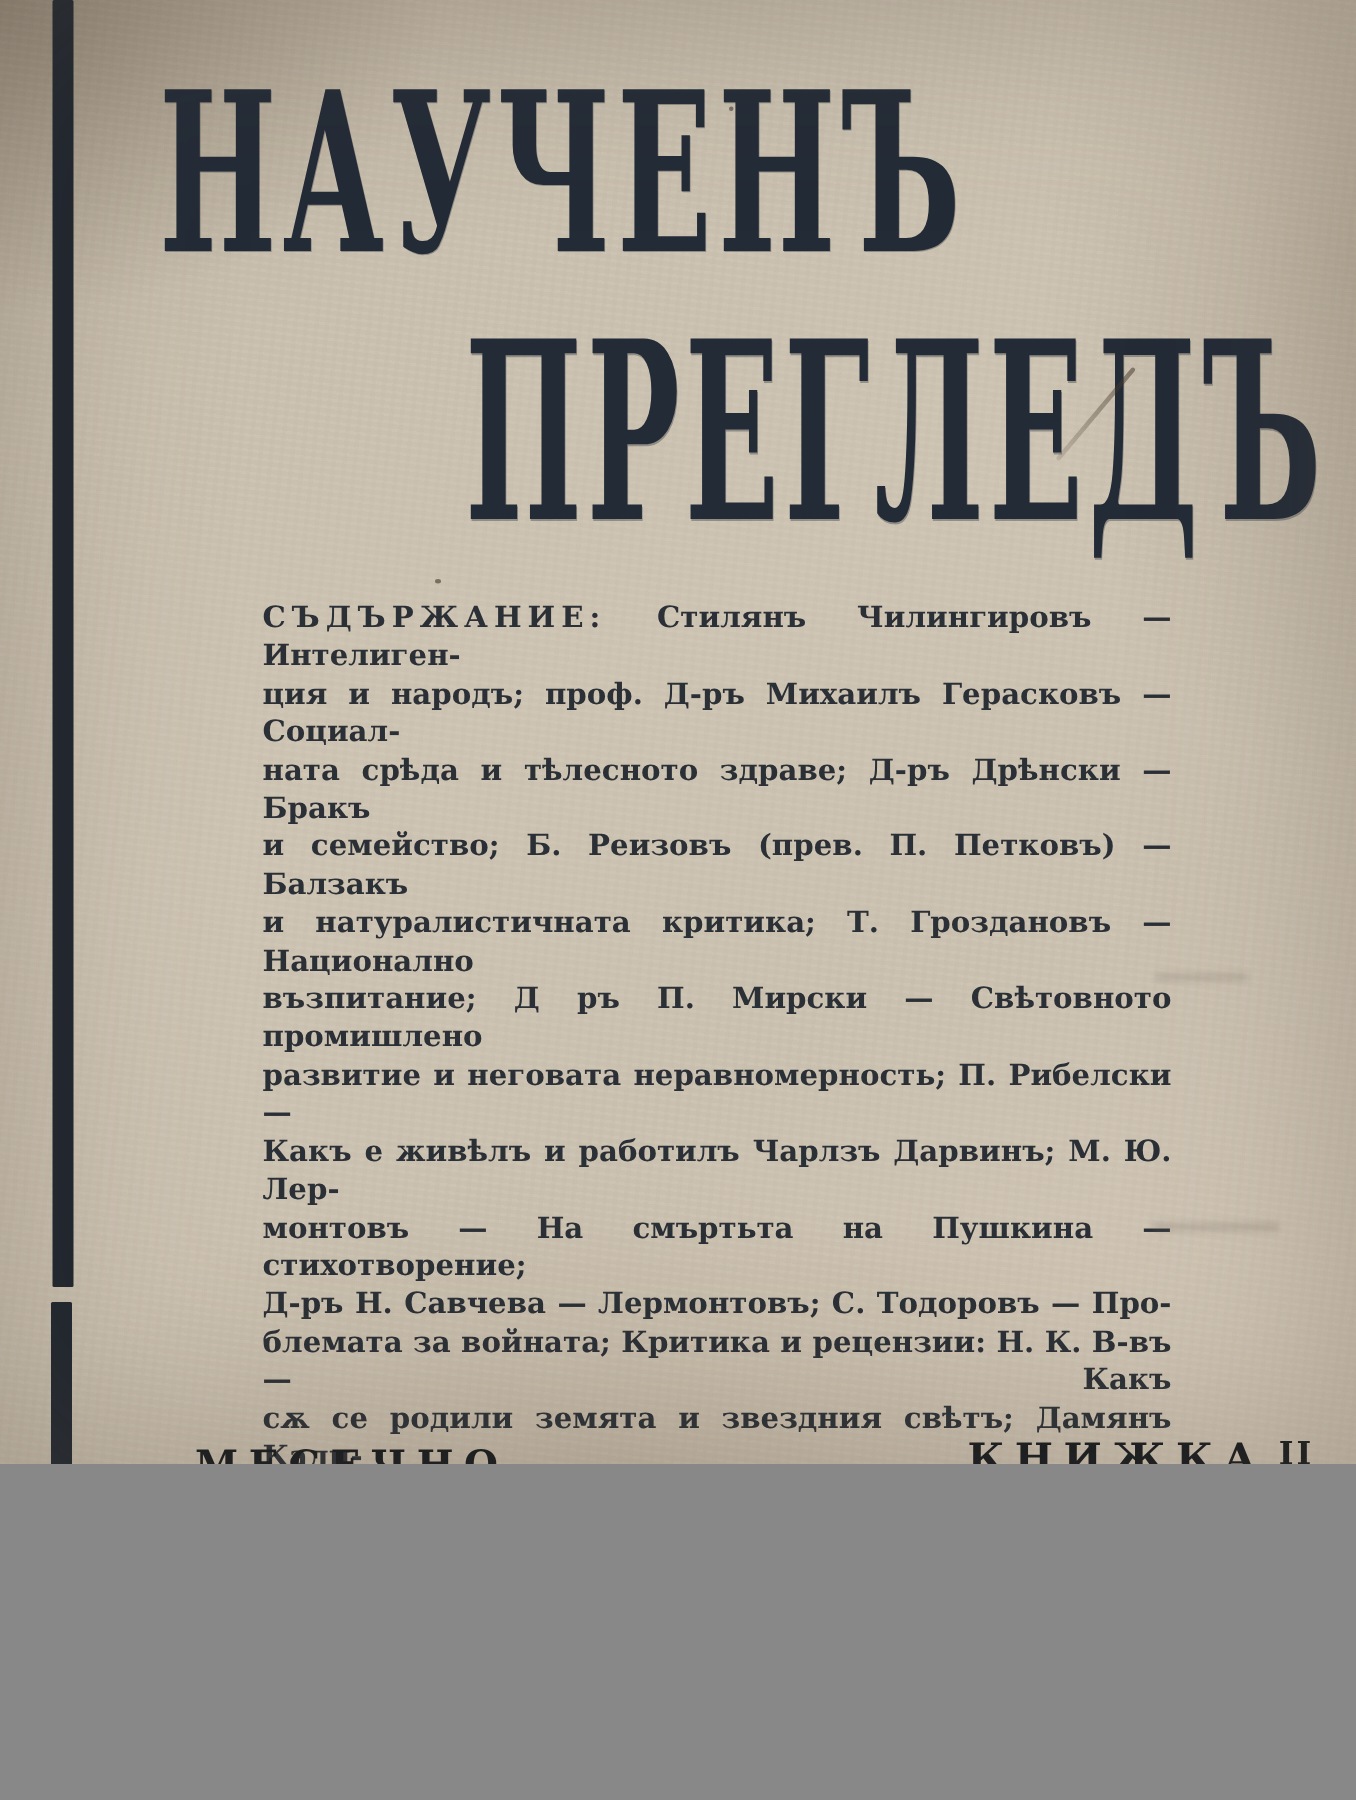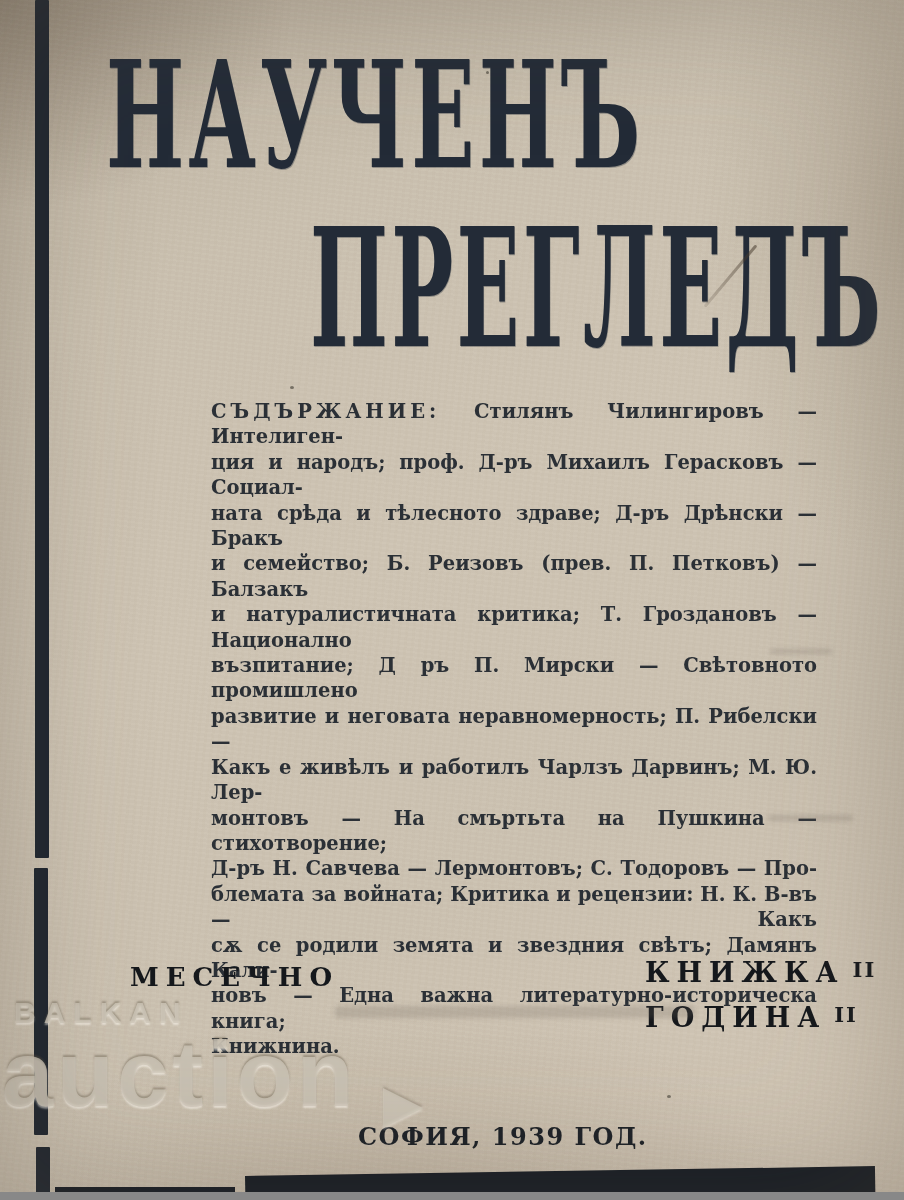--- a/index.html
+++ b/index.html
@@ -1,17 +1,17 @@
 <!DOCTYPE html>
 <html><head>
 <meta charset="utf-8">
 <style>
   html,body{margin:0;padding:0;background:#888;}
   .page{
-    position:relative;width:904px;height:1192px;overflow:hidden;
+    position:relative;width:904px;height:976px;overflow:hidden;
     font-family:"DejaVu Serif", serif;
     background:
       radial-gradient(ellipse 420px 300px at 0% 0%, rgba(84,72,58,0.38), rgba(84,72,58,0) 70%),
       radial-gradient(ellipse 300px 500px at 100% 18%, rgba(128,112,92,0.22), rgba(128,112,92,0) 70%),
       radial-gradient(ellipse 500px 260px at 45% 100%, rgba(150,130,110,0.18), rgba(150,130,110,0) 75%),
       linear-gradient(155deg, #bdb2a1 0%, #cbc1b0 22%, #cfc5b4 45%, #ccc2b1 68%, #d3c8b7 100%);
   }
   .grain{position:absolute;inset:0;opacity:.5;pointer-events:none;
     background-image:
       repeating-linear-gradient(7deg, rgba(255,255,255,0.03) 0 2px, rgba(0,0,0,0.02) 2px 5px),
@@ -36,21 +36,21 @@
   .scratch{position:absolute;left:729px;top:236px;width:3px;height:80px;
     background:linear-gradient(rgba(70,58,45,0.55), rgba(70,58,45,0.15));
     transform:rotate(40deg);border-radius:2px;}
   .speck{position:absolute;background:rgba(50,45,38,0.55);border-radius:50%;}
   .speck.a{left:290px;top:386px;width:4px;height:3px;}
   .speck.b{left:486px;top:71px;width:3px;height:3px;}
   .speck.c{left:667px;top:1095px;width:4px;height:3px;}
 
   
   .contents{position:absolute;left:175px;top:399px;width:606px;
-    font-size:19.5px;font-weight:700;color:#2b3036;line-height:25.4px;margin-left:36px;}
+    font-size:19.5px;font-weight:700;color:#2b3036;line-height:25.4px;}
   .c-first{display:block;text-align:justify;text-align-last:justify;}
   .c-head{letter-spacing:4px;}
   .c-line{display:block;text-align:justify;text-align-last:justify;white-space:normal;}
   .c-line:last-child{text-align-last:left;}
 
   
   .issue-left{position:absolute;left:130px;top:956px;color:#15181c;font-weight:700;
     font-size:26px;letter-spacing:7px;line-height:42px;white-space:nowrap;}
   .issue-right{position:absolute;left:617px;top:951px;color:#15181c;font-weight:700;
     font-size:27px;letter-spacing:7px;line-height:43px;white-space:nowrap;margin-left:28px;}

